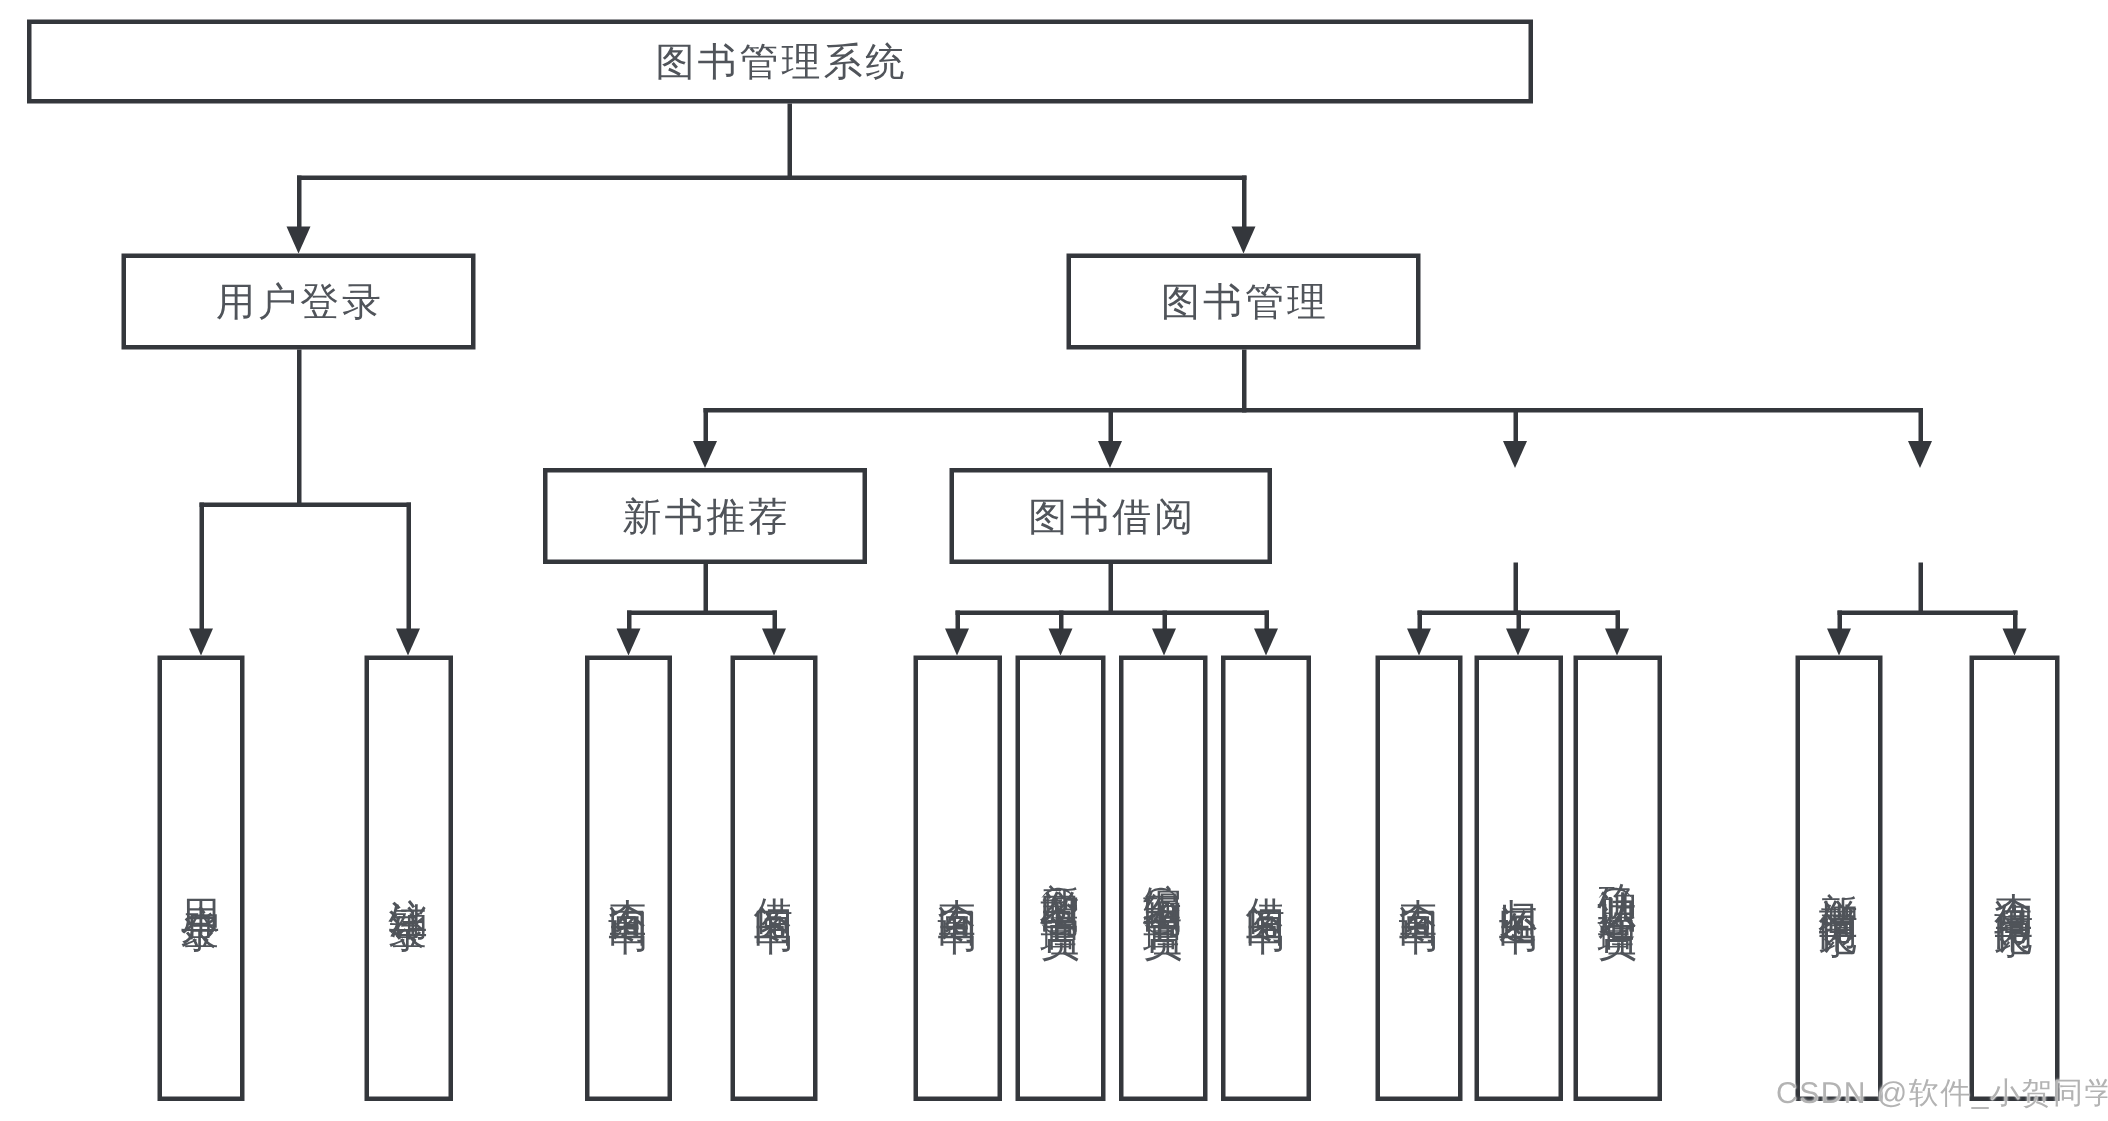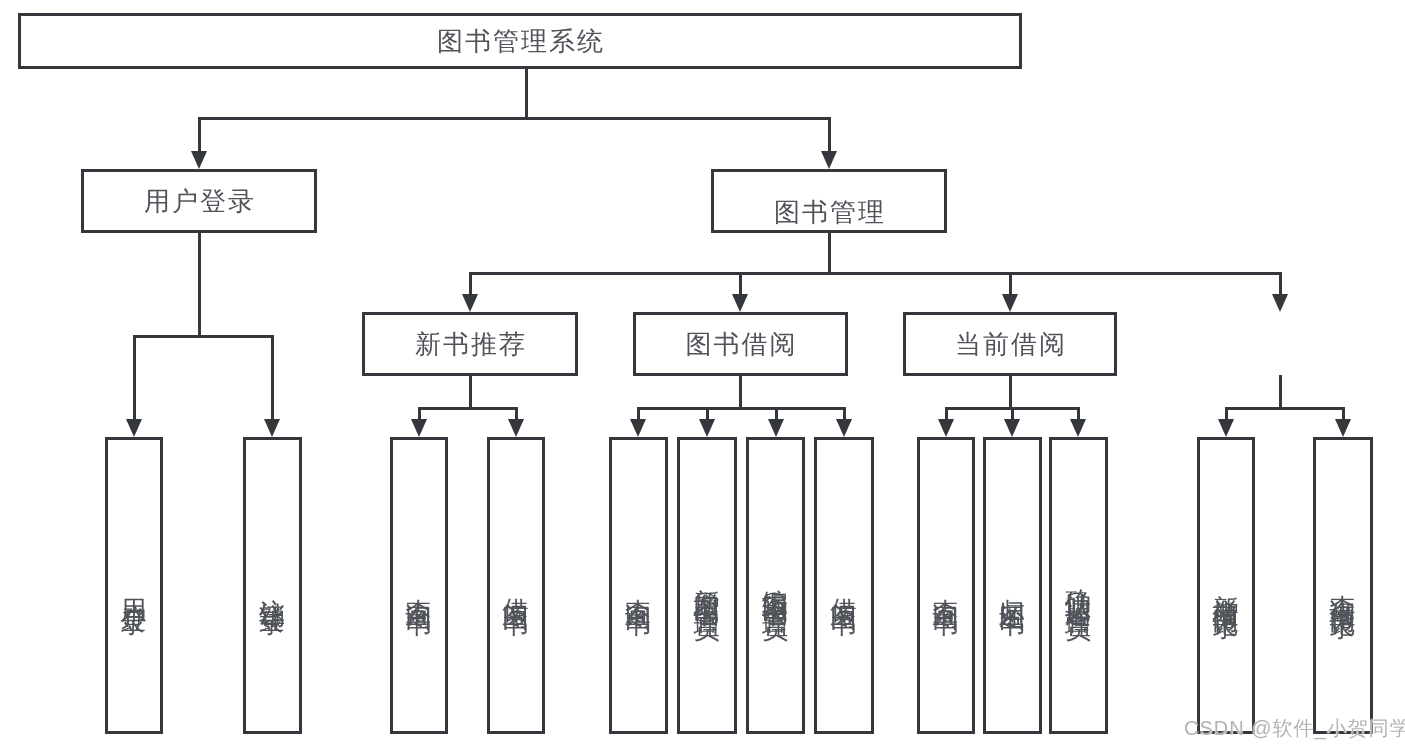--- a/index.html
+++ b/index.html
@@ -46,21 +46,21 @@
   <div class="cline" style="left:525px; top:68px; width:3px; height:52px;"></div>
   <div class="cline" style="left:198px; top:117px; width:633px; height:3px;"></div>
   <div class="cline" style="left:198px; top:117px; width:3px; height:36px;"></div>
   <div class="arrow" style="left:191px; top:151px;"></div>
   <div class="cline" style="left:828px; top:117px; width:3px; height:36px;"></div>
   <div class="arrow" style="left:821px; top:151px;"></div>
 
   <div class="hbox" style="left:81px; top:169px; width:236px; height:64px;">
     <span class="hlabel">用户登录</span>
   </div>
-  <div class="hbox" style="left:711px; top:169px; width:236px; height:64px;align-items:flex-end;">
+  <div class="hbox" style="left:711px; top:169px; width:236px; height:64px;">
     <span class="hlabel">图书管理</span>
   </div>
 
   <div class="cline" style="left:198px; top:232px; width:3px; height:106px;"></div>
   <div class="cline" style="left:133px; top:335px; width:141px; height:3px;"></div>
   <div class="cline" style="left:133px; top:335px; width:3px; height:85px;"></div>
   <div class="arrow" style="left:126px; top:419px;"></div>
   <div class="cline" style="left:271px; top:335px; width:3px; height:85px;"></div>
   <div class="arrow" style="left:264px; top:419px;"></div>
 
@@ -73,23 +73,20 @@
   <div class="cline" style="left:1009px; top:272px; width:3px; height:24px;"></div>
   <div class="arrow" style="left:1002px; top:294px;"></div>
   <div class="cline" style="left:1279px; top:272px; width:3px; height:24px;"></div>
   <div class="arrow" style="left:1272px; top:294px;"></div>
 
   <div class="hbox" style="left:362px; top:312px; width:216px; height:64px;">
     <span class="hlabel">新书推荐</span>
   </div>
   <div class="hbox" style="left:633px; top:312px; width:215px; height:64px;">
     <span class="hlabel">图书借阅</span>
-  </div>
-  <div class="hbox" style="left:903px; top:312px; width:214px; height:64px;">
-    <span class="hlabel">当前借阅</span>
   </div>
 
   <div class="cline" style="left:469px; top:375px; width:3px; height:35px;"></div>
   <div class="cline" style="left:418px; top:407px; width:100px; height:3px;"></div>
   <div class="cline" style="left:418px; top:407px; width:3px; height:15px;"></div>
   <div class="arrow" style="left:411px; top:419px;"></div>
   <div class="cline" style="left:515px; top:407px; width:3px; height:15px;"></div>
   <div class="arrow" style="left:508px; top:419px;"></div>
 
   <div class="cline" style="left:739px; top:375px; width:3px; height:35px;"></div>

